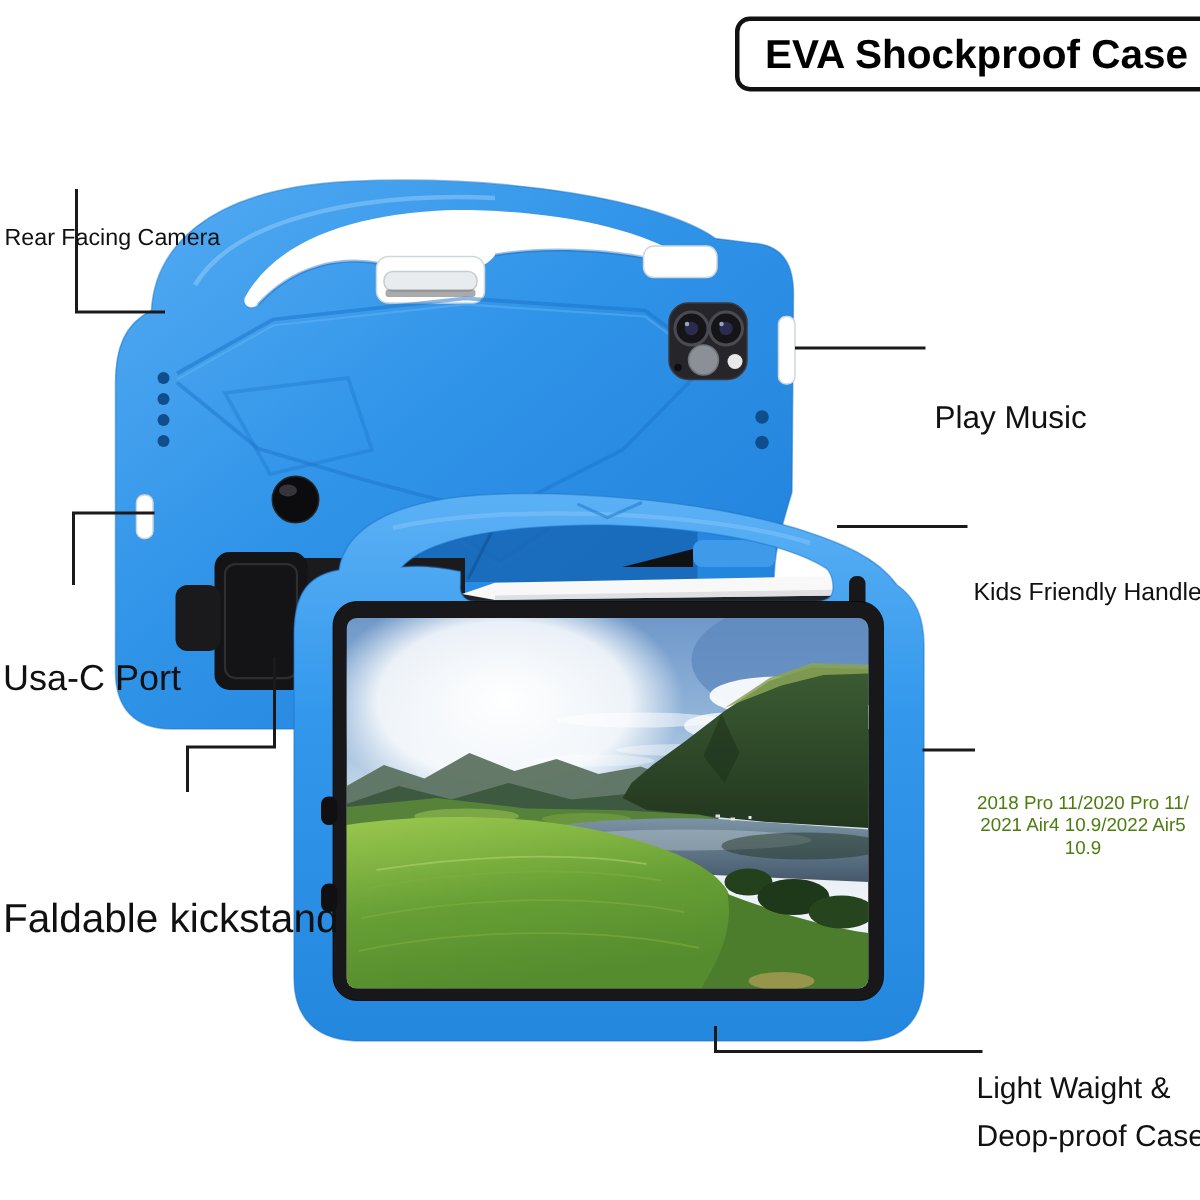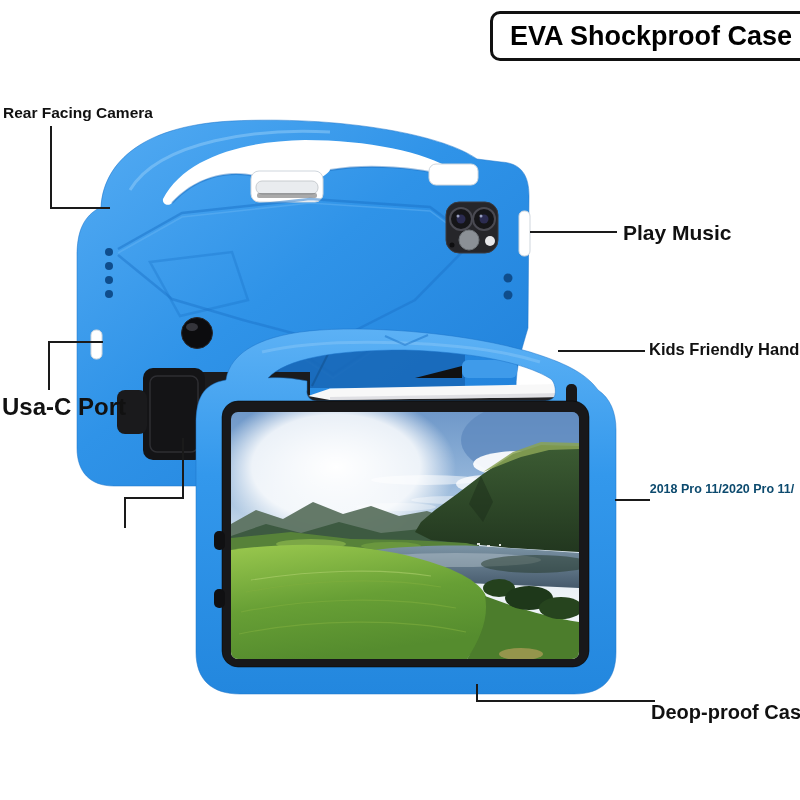--- a/index.html
+++ b/index.html
@@ -1,29 +1,29 @@
 <!DOCTYPE html>
 <html><head>
 <meta charset="utf-8">
 <style>
   html,body{margin:0;padding:0;background:#ffffff;}
   #stage{position:relative;width:800px;height:800px;background:#ffffff;overflow:hidden;
          font-family:"Liberation Sans","DejaVu Sans",sans-serif;}
   #scene{position:absolute;left:0;top:0;}
-  .label{position:absolute;font-weight:bold;color:#111;white-space:nowrap;}
+  .label{position:absolute;font-weight:normal;color:#111;white-space:nowrap;margin-top:46px;}
   .leader{stroke:#1a1a1a;stroke-width:2;fill:none;}
   #title-box{position:absolute;left:490px;top:11px;width:316px;height:44px;
              border:3px solid #111;border-radius:10px;background:#fff;
              font-size:27px;font-weight:bold;line-height:44px;text-align:center;color:#000;}
   #label-rear{left:3px;top:104px;font-size:15.5px;}
   #label-play{left:623px;top:221px;font-size:21px;}
   #label-kids{left:649px;top:340px;font-size:16.5px;}
   #label-usac{left:2px;top:393px;font-size:24px;}
   #label-compat{left:645px;top:482px;width:154px;font-size:12.5px;line-height:15px;
-                color:#0c4a6e;text-align:center;white-space:normal;}
+                color:#4d7c0f;text-align:center;white-space:normal;}
   #label-kick{left:2px;top:551px;font-size:27px;}
   #label-light1{left:651px;top:669px;font-size:20px;}
   #label-light2{left:651px;top:701px;font-size:20px;}
 </style>
 </head>
 <body>
 
 <div id="stage">
 
 <svg id="scene" width="800" height="800" viewBox="0 0 800 800">
@@ -223,16 +223,19 @@
   </g>
 </svg>
 
 <div id="title-box">EVA Shockproof Case</div>
 <div class="label" id="label-rear">Rear Facing Camera</div>
 <div class="label" id="label-play">Play Music</div>
 <div class="label" id="label-kids">Kids Friendly Handle</div>
 <div class="label" id="label-usac">Usa-C Port</div>
 <div class="label" id="label-compat">
   <span>2018 Pro 11/2020 Pro 11/</span><br>
+  <span>2021 Air4 10.9/2022 Air5 10.9</span>
 </div>
+<div class="label" id="label-kick">Faldable kickstand</div>
+<div class="label" id="label-light1">Light Waight &amp;</div>
 <div class="label" id="label-light2">Deop-proof Case</div>
 
 </div>
 
 </body></html>

